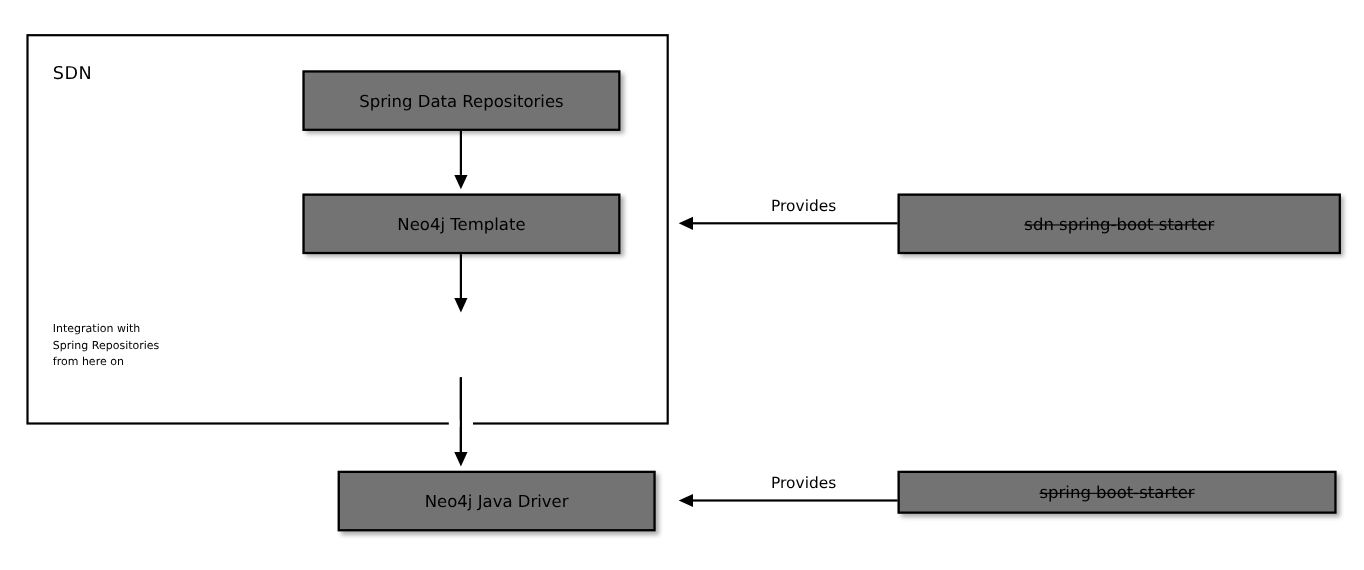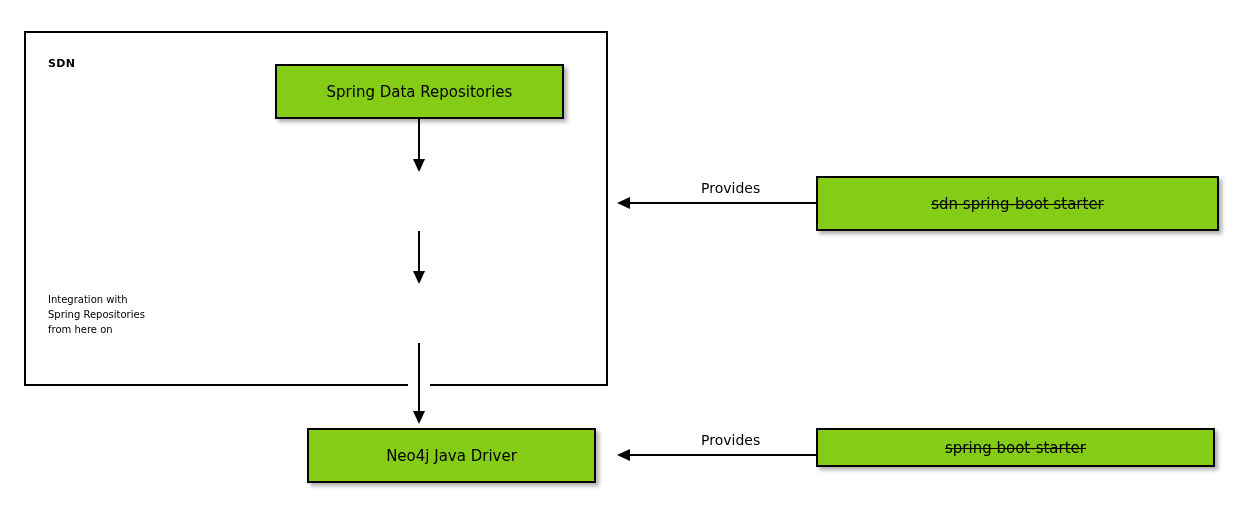--- a/index.html
+++ b/index.html
@@ -18,33 +18,33 @@
 
   
   .package {
     position: absolute;
     box-sizing: border-box;
     border: 2px solid #000000;
     background: transparent;
   }
   .package-label {
     position: absolute;
-    font-size: 11px;
-    font-weight: bold;
+    font-size: 16px;
+    font-weight: normal;
     color: #000000;
     letter-spacing: 0.4px;
     white-space: nowrap;
   }
 
   
   .node {
     position: absolute;
     box-sizing: border-box;
     border: 2px solid #000000;
-    background: #84cc16;
+    background: #737373;
     display: flex;
     align-items: center;
     justify-content: center;
     box-shadow: 3px 3px 4px rgba(0,0,0,0.32);
   }
   .node-label {
     font-size: 15px;
     color: #000000;
     white-space: nowrap;
     text-align: center;
@@ -108,20 +108,23 @@
 
 <div id="canvas">
 
   <div class="package" style="left:24px; top:31px; width:584px; height:355px;"></div>
   <div class="package-label" style="left:48px; top:57px;">SDN</div>
 
   <div class="node" style="left:275px; top:64px; width:289px; height:55px;">
     <span class="node-label">Spring Data Repositories</span>
   </div>
 
+  <div class="node" style="left:275px; top:176px; width:289px; height:55px;">
+    <span class="node-label">Neo4j Template</span>
+  </div>
 
 
   <div class="node" style="left:275px; top:428px; width:289px; height:55px;margin-left:32px;">
     <span class="node-label">Neo4j Java Driver</span>
   </div>
 
   <div class="node" style="left:816px; top:176px; width:403px; height:55px;">
     <span class="node-label struck">sdn spring-boot starter</span>
   </div>
 

